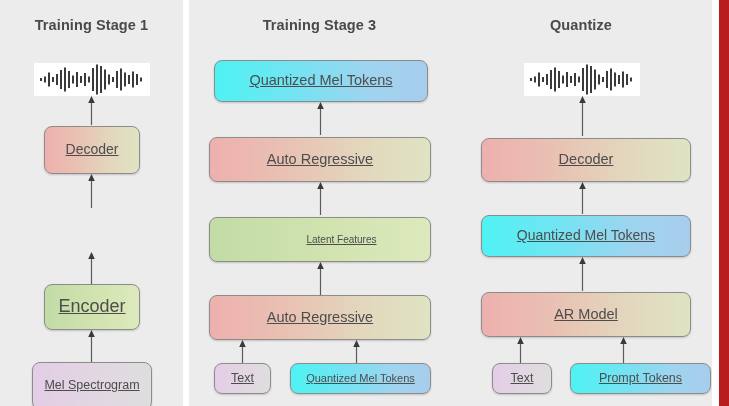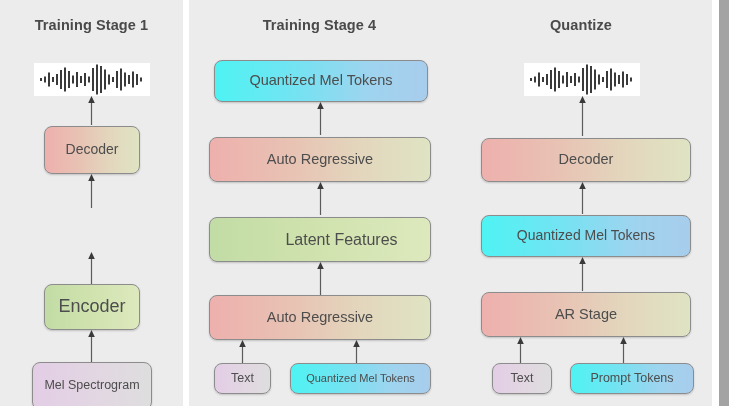--- a/index.html
+++ b/index.html
@@ -12,21 +12,21 @@
     width: 729px;
     height: 406px;
     font-family: "Liberation Sans", sans-serif;
     overflow: hidden;
   }
 
   #diagram {
     position: relative;
     width: 729px;
     height: 406px;
-    background: #a3a3a3;
+    background: #b91c1c;
     display: flex;
     flex-direction: row;
   }
 
   .panel {
     position: relative;
     background: #ececec;
     height: 406px;
     flex: 0 0 auto;
   }
@@ -55,20 +55,21 @@
     box-sizing: border-box;
     border: 1px solid #8c8c8c;
     border-radius: 8px;
     display: flex;
     align-items: center;
     justify-content: center;
     color: #4d4d4d;
     text-align: center;
     box-shadow: 0 1px 2px rgba(0,0,0,0.18);
     line-height: 1.1;
+    text-decoration: underline;
   }
   .node .lbl {
     pointer-events: none;
     white-space: nowrap;
   }
 
   
   .g-warm  { background: linear-gradient(90deg,#eeb0ad 0%, #e8c3b4 38%, #e3d6bd 68%, #dfe4c3 100%); }
   .g-cyan  { background: linear-gradient(90deg,#4ef3f3 0%, #76e2f2 40%, #9ed4ef 72%, #a8cdec 100%); }
   .g-green { background: linear-gradient(90deg,#c2dca6 0%, #cfe2ad 45%, #dde9bd 100%); }
@@ -168,21 +169,21 @@
     </div>
 
     <div class="node g-purple" style="left:32px; top:362px; width:120px; height:48px;">
       <span class="lbl" style="font-size:12.5px;">Mel Spectrogram</span>
     </div>
   </div>
 
   <div class="panel gap"></div>
 
   <div class="panel p2">
-    <div class="panel-title">Training Stage 4</div>
+    <div class="panel-title">Training Stage 3</div>
 
     <div class="node g-cyan" style="left:25px; top:60px; width:214px; height:42px;">
       <span class="lbl" style="font-size:14.5px;">Quantized Mel Tokens</span>
     </div>
 
     <div class="arrow" style="left:127px; top:102px; height:33px;">
       <svg width="9" height="33" viewBox="0 0 9 33">
         <line x1="4.5" y1="33" x2="4.5" y2="6" stroke="#5b5b5b" stroke-width="1.2"></line>
         <polygon points="4.5,0 1.2,7 7.8,7" fill="#3a3a3a"></polygon>
       </svg>
@@ -193,21 +194,21 @@
     </div>
 
     <div class="arrow" style="left:127px; top:182px; height:33px;">
       <svg width="9" height="33" viewBox="0 0 9 33">
         <line x1="4.5" y1="33" x2="4.5" y2="6" stroke="#5b5b5b" stroke-width="1.2"></line>
         <polygon points="4.5,0 1.2,7 7.8,7" fill="#3a3a3a"></polygon>
       </svg>
     </div>
 
     <div class="node g-green" style="left:20px; top:217px; width:222px; height:45px;">
-      <span class="lbl" style="font-size:16px;margin-left:43px;">Latent Features</span>
+      <span class="lbl" style="font-size:10px;margin-left:43px;">Latent Features</span>
     </div>
 
     <div class="arrow" style="left:127px; top:262px; height:33px;">
       <svg width="9" height="33" viewBox="0 0 9 33">
         <line x1="4.5" y1="33" x2="4.5" y2="6" stroke="#5b5b5b" stroke-width="1.2"></line>
         <polygon points="4.5,0 1.2,7 7.8,7" fill="#3a3a3a"></polygon>
       </svg>
     </div>
 
     <div class="node g-warm" style="left:20px; top:295px; width:222px; height:45px;">
@@ -296,40 +297,40 @@
     </div>
 
     <div class="arrow" style="left:128px; top:257px; height:34px;">
       <svg width="9" height="34" viewBox="0 0 9 34">
         <line x1="4.5" y1="34" x2="4.5" y2="6" stroke="#5b5b5b" stroke-width="1.2"></line>
         <polygon points="4.5,0 1.2,7 7.8,7" fill="#3a3a3a"></polygon>
       </svg>
     </div>
 
     <div class="node g-warm" style="left:31px; top:292px; width:210px; height:45px;">
-      <span class="lbl" style="font-size:14.5px;">AR Stage</span>
+      <span class="lbl" style="font-size:14.5px;">AR Model</span>
     </div>
 
     <div class="arrow" style="left:66px; top:337px; height:26px;">
       <svg width="9" height="26" viewBox="0 0 9 26">
         <line x1="4.5" y1="26" x2="4.5" y2="6" stroke="#5b5b5b" stroke-width="1.2"></line>
         <polygon points="4.5,0 1.2,7 7.8,7" fill="#3a3a3a"></polygon>
       </svg>
     </div>
 
     <div class="arrow" style="left:169px; top:337px; height:26px;">
       <svg width="9" height="26" viewBox="0 0 9 26">
         <line x1="4.5" y1="26" x2="4.5" y2="6" stroke="#5b5b5b" stroke-width="1.2"></line>
         <polygon points="4.5,0 1.2,7 7.8,7" fill="#3a3a3a"></polygon>
       </svg>
     </div>
 
     <div class="node g-purple" style="left:42px; top:363px; width:60px; height:31px;">
       <span class="lbl" style="font-size:12.5px;">Text</span>
     </div>
 
-    <div class="node g-cyan" style="left:120px; top:363px; width:124px; height:31px;">
+    <div class="node g-cyan" style="left:120px; top:363px; width:141px; height:31px;">
       <span class="lbl" style="font-size:12.5px;">Prompt Tokens</span>
     </div>
   </div>
 
   <div class="panel edge"></div>
 </div>
 
 </body></html>

